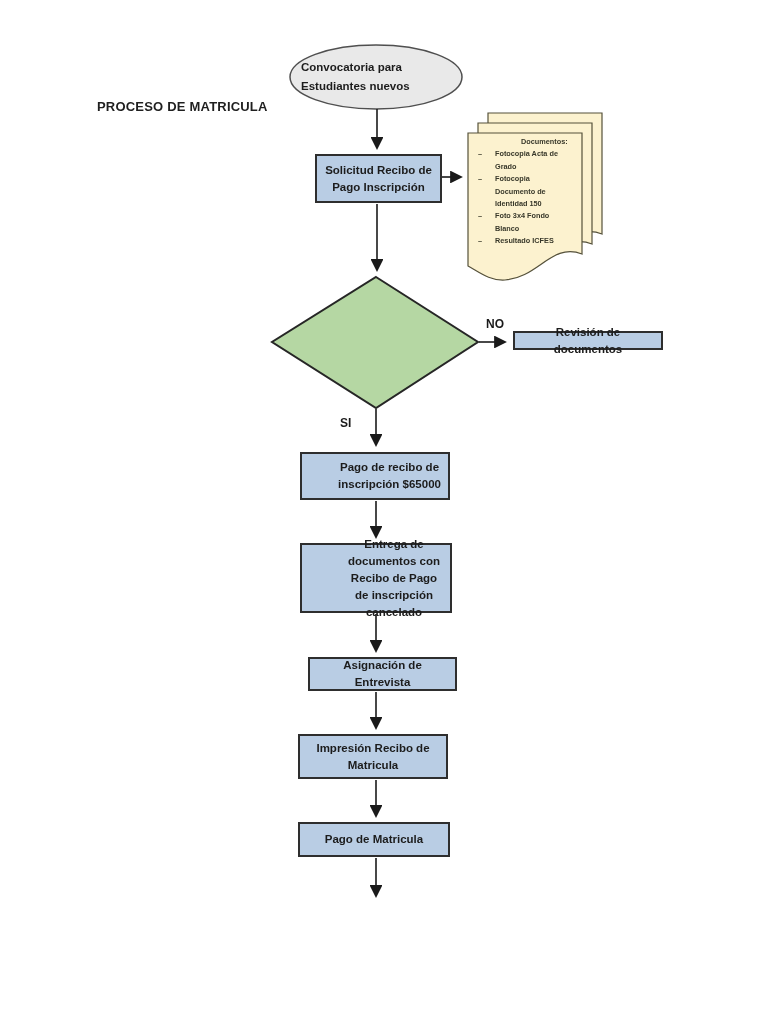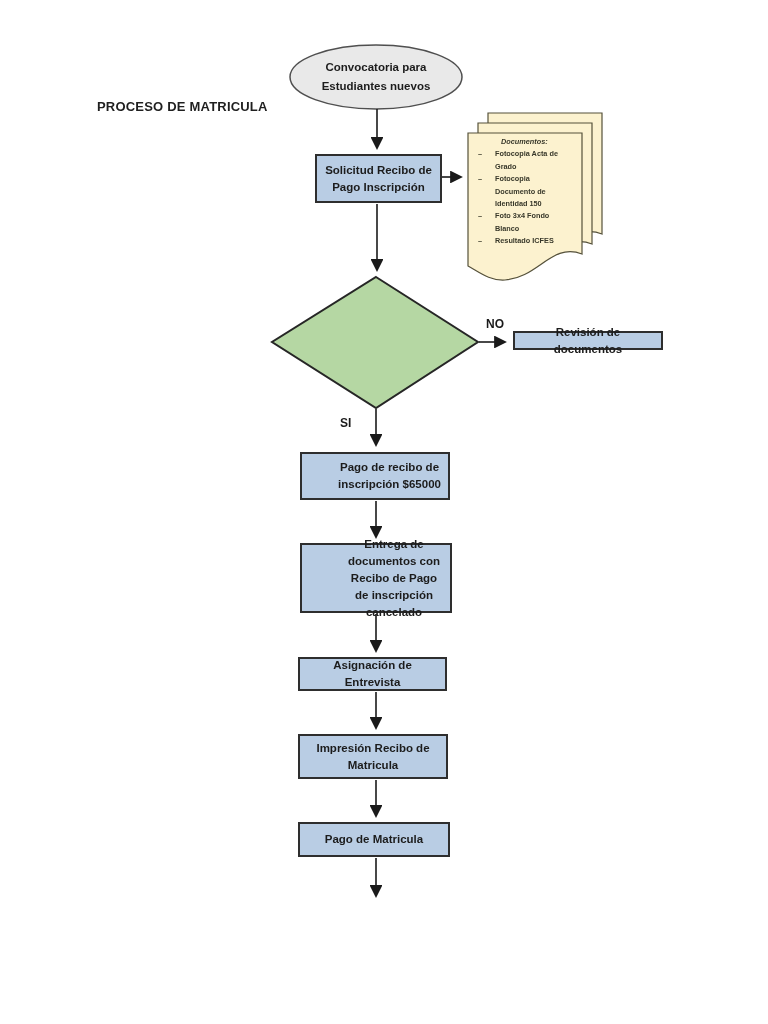--- a/index.html
+++ b/index.html
@@ -9,33 +9,33 @@
   .page-title{position:absolute;left:97px;top:99px;font-size:13px;font-weight:bold;
               letter-spacing:.2px;color:#1f1f1f;white-space:nowrap;}
   .node{position:absolute;display:flex;align-items:center;justify-content:center;
         text-align:center;font-weight:bold;font-size:11.5px;line-height:17px;
         background:#b9cde4;border:2px solid #2e2e2e;box-sizing:border-box;
         padding:2px 6px;color:#1c1c1c;}
   .node-solicitud{left:315px;top:154px;width:127px;height:49px;}
   .node-revision{left:513px;top:331px;width:150px;height:19px;}
   .node-pago-recibo{left:300px;top:452px;width:150px;height:48px;padding-left:35px;}
   .node-entrega{left:300px;top:543px;width:152px;height:70px;}
-  .node-asignacion{left:298px;top:657px;width:149px;height:34px;}
+  .node-asignacion{left:308px;top:657px;width:149px;height:34px;}
   .node-impresion{left:298px;top:734px;width:150px;height:45px;}
   .node-pago-matricula{left:298px;top:822px;width:152px;height:35px;}
   .shape-label{position:absolute;display:flex;align-items:center;justify-content:center;
-               text-align:center;font-weight:bold;font-size:11.5px;line-height:19px;color:#1c1c1c;}
+               font-weight:bold;font-size:11.5px;line-height:19px;color:#1c1c1c;}
   .start-label{left:301px;top:54px;width:150px;height:46px;}
   .decision-label{left:306px;top:318px;width:140px;height:50px;line-height:18px;}
   .branch-label{position:absolute;font-weight:bold;font-size:12px;color:#1a1a1a;}
   .label-no{left:486px;top:317px;}
   .label-si{left:340px;top:416px;}
   .doc-note{position:absolute;left:470px;top:136px;width:106px;
             font-size:7.3px;font-weight:bold;line-height:12.4px;color:#38382a;}
-  .doc-heading{margin-left:31px;font-style:italic;}
+  .doc-heading{margin-left:51px;}
   .doc-row{display:flex;}
   .doc-dash{width:25px;padding-left:8px;box-sizing:border-box;flex:none;}
   .doc-text{width:72px;}
 </style>
 </head>
 <body>
 
 <div class="canvas">
 
   <svg class="layer" viewBox="0 0 768 1024">

